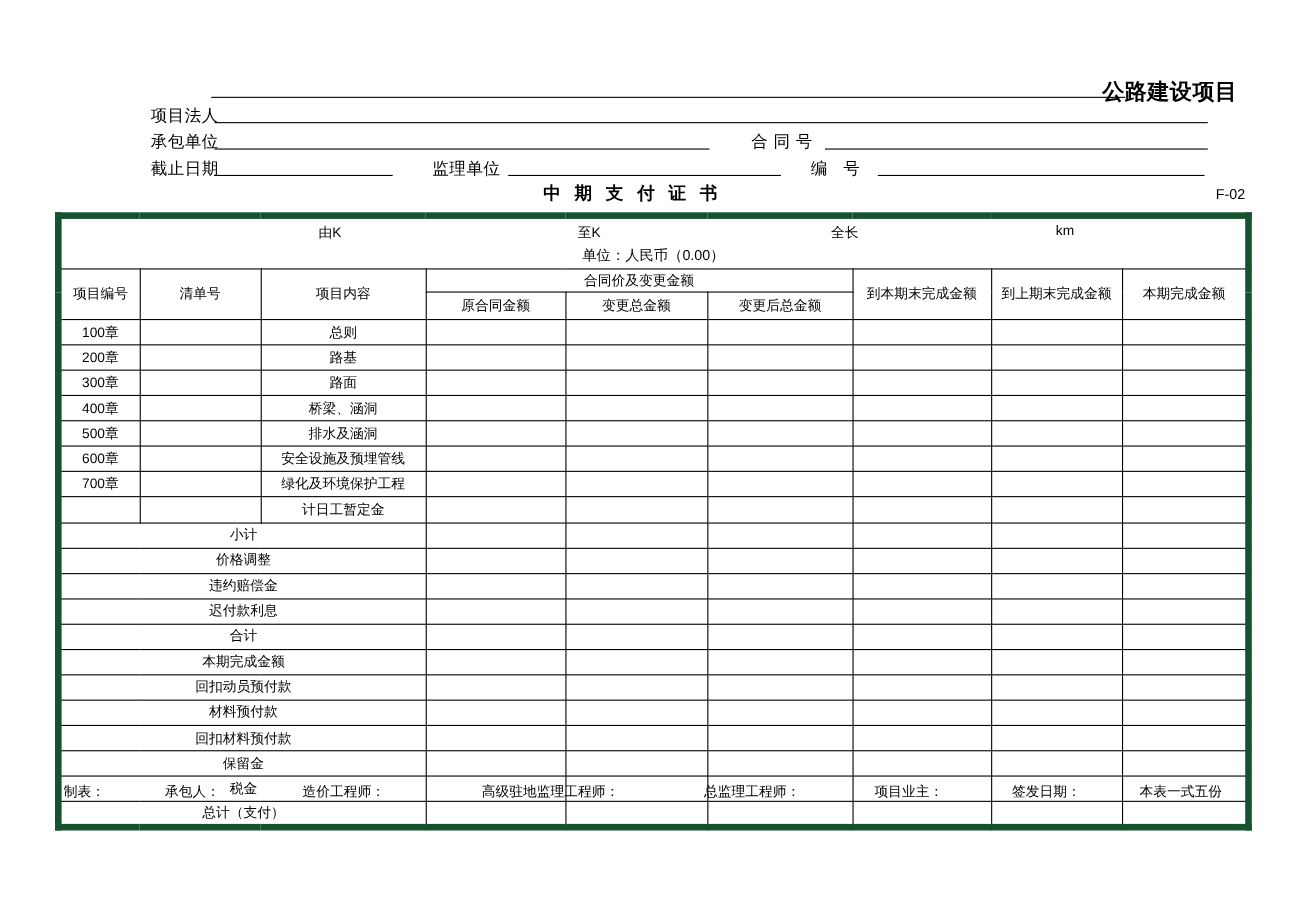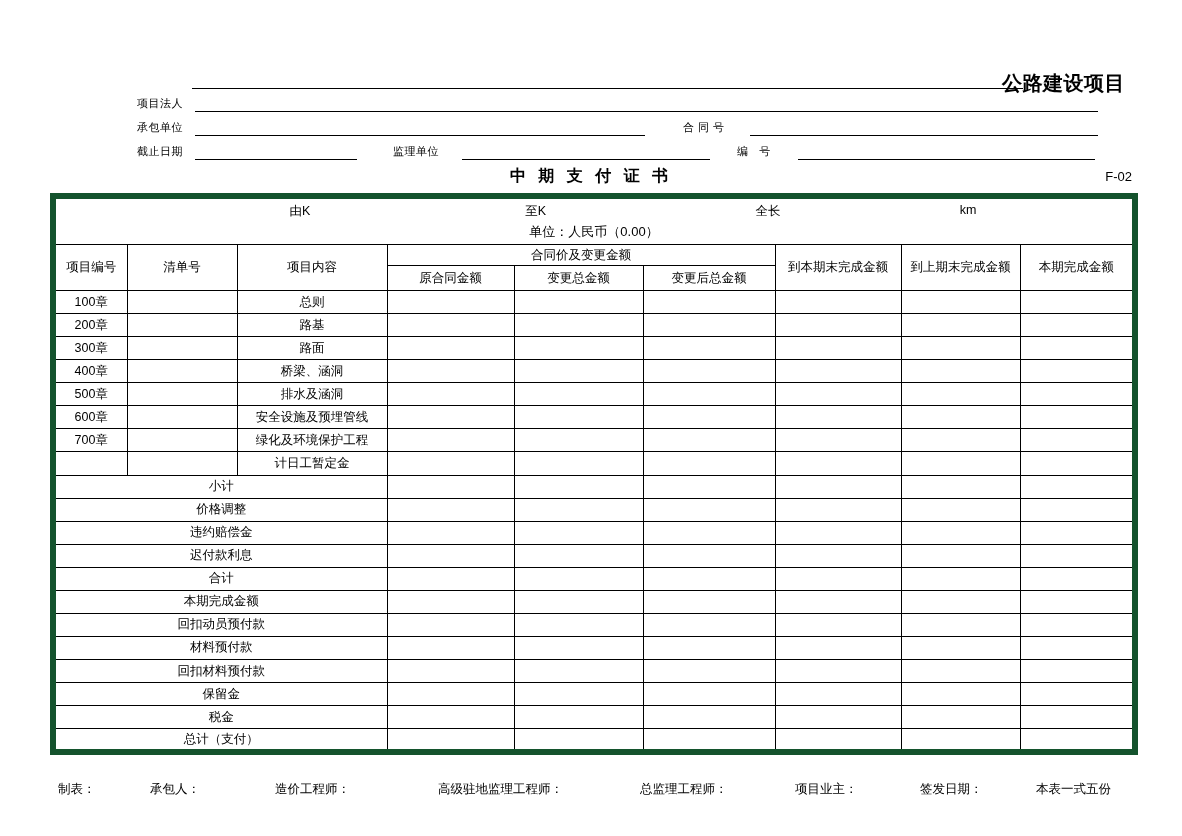--- a/index.html
+++ b/index.html
@@ -2,47 +2,47 @@
 <html><head>
 <meta charset="utf-8">
 <style>
   html,body{margin:0;padding:0;}
   body{
     width:1182px;height:836px;background:#ffffff;color:#000;
     font-family:"Liberation Sans","DejaVu Sans",sans-serif;
     position:relative;overflow:hidden;
   }
   
-  .fld-label{position:absolute;font-size:11px;white-space:pre;letter-spacing:0.5px;}
+  .fld-label{position:absolute;font-size:15px;white-space:pre;letter-spacing:0.5px;}
   .fill-line{position:absolute;height:0;border-bottom:1.6px solid #000;}
   .brand{position:absolute;font-size:20px;font-weight:bold;letter-spacing:0.5px;}
   .doc-title{
     position:absolute;top:166px;left:575px;transform:translateX(-50%);
-    font-size:16px;font-weight:bold;letter-spacing:4px;white-space:pre;margin-left:16px;
+    font-size:16px;font-weight:bold;letter-spacing:4px;white-space:pre;
   }
   .form-code{position:absolute;top:169px;right:50px;font-size:13px;font-family:Liberation Sans, sans-serif;}
   
   #form-table{
     position:absolute;left:50px;top:193px;width:1082px;height:562px;
     border-collapse:collapse;table-layout:fixed;
     border:6px solid #14532d;font-size:12.5px;
   }
   #form-table th,#form-table td{
     border:1px solid #000;padding:0 2px;text-align:center;vertical-align:middle;
     font-weight:normal;overflow:hidden;white-space:nowrap;
   }
   .span-cell{height:45px;position:relative;border-bottom:1px solid #000;}
   .rng{position:absolute;top:4px;font-size:12.5px;}
   .rng1{left:21.7%;} .rng2{left:43.6%;} .rng3{left:65%;} .rng4{left:84%;}
   .unit-line{position:absolute;left:0;right:0;bottom:3px;text-align:center;font-size:13px;}
   tr.hdr-group th{height:20px;}
   tr.hdr-sub th{height:24px;}
   tbody tr{height:23px;}
   
-  #signature-row{position:absolute;left:50px;top:781px;width:1082px;height:18px;}
+  #signature-row{position:absolute;left:50px;top:712px;width:1082px;height:18px;}
   #signature-row span{position:absolute;top:0;font-size:12.5px;white-space:pre;}
 </style>
 </head>
 <body>
 
 <div>
 
   <div class="fill-line" style="left:192px;top:88px;width:831px;"></div>
   <div class="brand" style="top:70px;right:57px;">公路建设项目</div>
 

